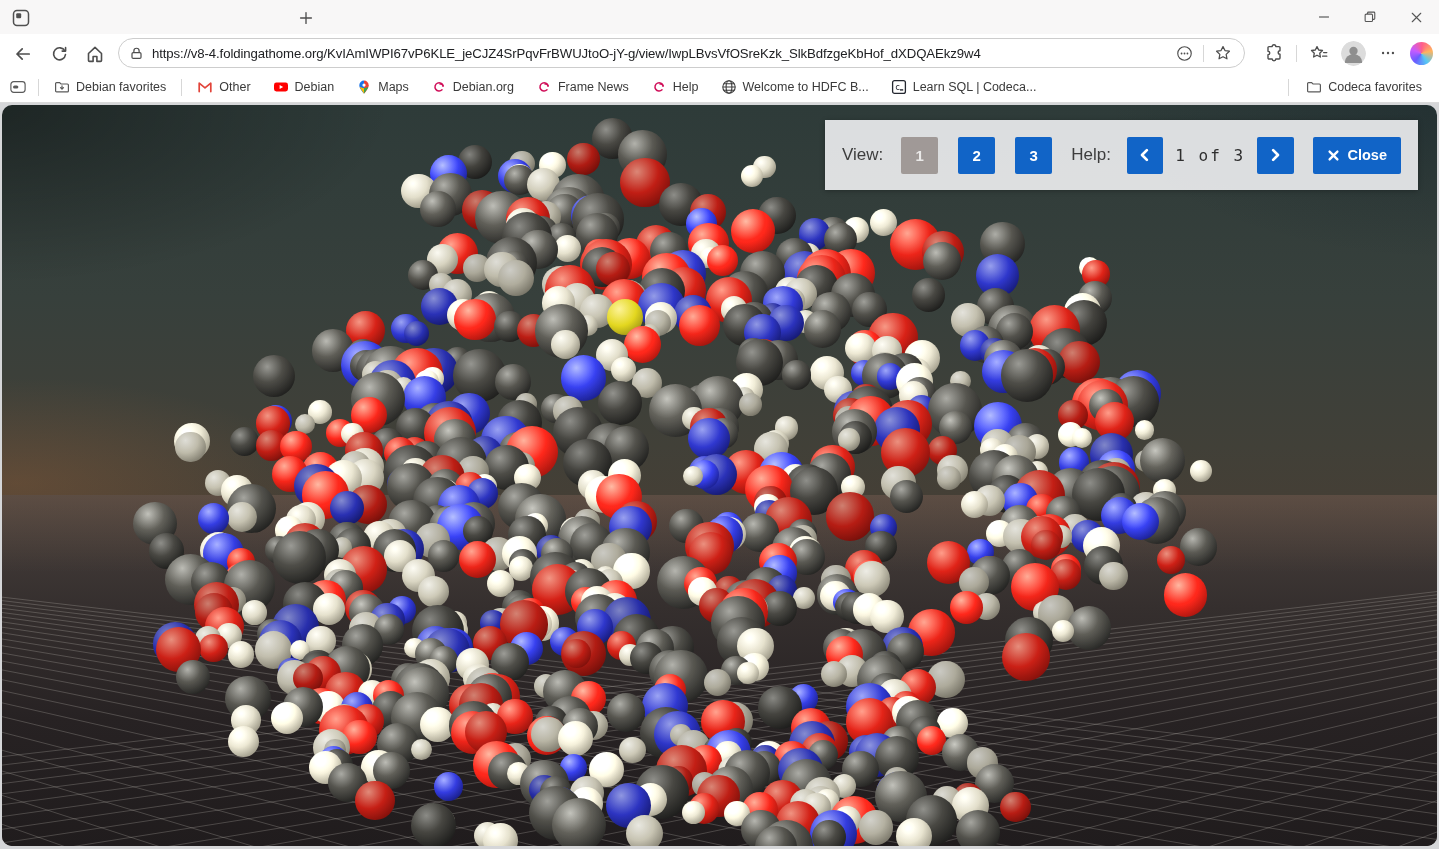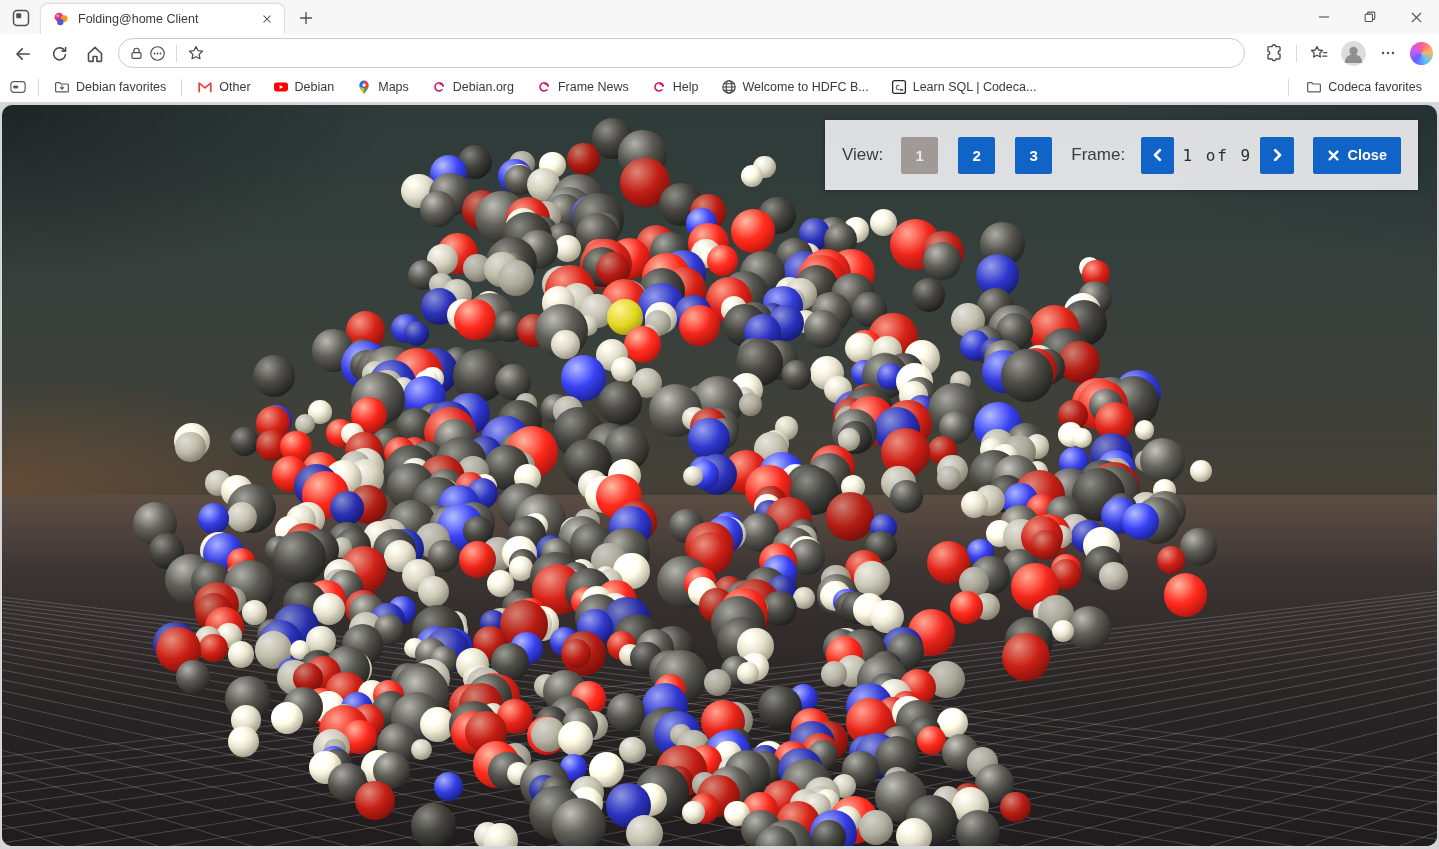--- a/index.html
+++ b/index.html
@@ -68,34 +68,20 @@
 </head>
 <body>
 
 <div class="titlebar">
   <div class="tab-actions">
     <svg width="20" height="20" viewBox="0 0 20 20">
         <rect x="2.5" y="2.5" width="15" height="15" rx="3.5" fill="none" stroke="#505050" stroke-width="1.5"></rect>
         <rect x="5.2" y="5.2" width="5" height="5" rx="1.2" fill="#505050"></rect>
       </svg>
   </div>
-  <div class="tab">
-    <svg class="tab-favicon" viewBox="0 0 16 16">
-        <circle cx="6" cy="6.2" r="4.4" fill="#e4357f"></circle>
-        <circle cx="11.1" cy="7.6" r="3.4" fill="#f7931e"></circle>
-        <circle cx="7.3" cy="11" r="3.2" fill="#4f5bd5"></circle>
-        <circle cx="4.7" cy="4.7" r="1.4" fill="#ff9ecb"></circle>
-      </svg>
-    <span class="tab-title">Folding@home Client</span>
-    <span class="tab-close">
-      <svg width="14" height="14" viewBox="0 0 20 20" stroke="#5f5f5f" stroke-width="1.5" stroke-linecap="round">
-          <path d="M5.5 5.5l9 9M14.5 5.5l-9 9"></path>
-        </svg>
-    </span>
-  </div>
   <div class="newtab-btn">
     <svg width="18" height="18" viewBox="0 0 20 20" stroke="#4e4e4e" stroke-width="1.5" stroke-linecap="round">
         <path d="M10 4v12M4 10h12"></path>
       </svg>
   </div>
   <div class="win-controls">
     <div class="win-btn">
         <svg width="18" height="18" viewBox="0 0 20 20" stroke="#565656" stroke-width="1.3">
           <path d="M4.5 10h11"></path>
         </svg>
@@ -129,20 +115,21 @@
   <div class="nav-ic" style="left:82px;">
     <svg width="20" height="20" viewBox="0 0 20 20" fill="none" stroke="#4e4e4e" stroke-width="1.6" stroke-linejoin="round">
         <path d="M3.5 9.5L10 3.4l6.5 6.1v6.9a1 1 0 0 1-1 1h-3.6v-4.9h-3.8v4.9H4.5a1 1 0 0 1-1-1z"></path>
       </svg>
   </div>
   <div class="urlbar">
     <svg width="15" height="15" viewBox="0 0 16 16" fill="none" stroke="#4e4e4e" stroke-width="1.3">
         <rect x="3.2" y="7" width="9.6" height="6.3" rx="1.3"></rect>
         <path d="M5.2 7V5.2a2.8 2.8 0 0 1 5.6 0V7"></path>
       </svg>
+    <span class="url-text">https://v8-4.foldingathome.org/KvIAmIWPI67vP6KLE_jeCJZ4SrPqvFrBWUJtoO-jY-g/view/IwpLBvsVfOSreKzk_SlkBdfzgeKbHof_dXDQAEkz9w4</span>
     <span class="url-right">
       <span class="round-ic">
           <svg width="19" height="19" viewBox="0 0 20 20" fill="none" stroke="#4e4e4e" stroke-width="1.2">
             <circle cx="10" cy="10" r="7.1"></circle>
             <circle cx="6.9" cy="10" r=".95" fill="#4e4e4e" stroke="none"></circle>
             <circle cx="10" cy="10" r=".95" fill="#4e4e4e" stroke="none"></circle>
             <circle cx="13.1" cy="10" r=".95" fill="#4e4e4e" stroke="none"></circle>
           </svg>
         </span>
       <span class="vdiv"></span>
@@ -1170,27 +1157,27 @@
         <div class="atom atom-S" style="left: 605px; top: 194px; width: 36px; height: 36px; z-index: 212;"></div>
       </div>
 
     <div class="viewer-toolbar">
       <span class="vt-label" style="margin-right:18px">View:</span>
       <div style="display:flex;gap:20px;margin-right:19px">
           <button class="vt-btn vt-active">1</button>
           <button class="vt-btn vt-blue">2</button>
           <button class="vt-btn vt-blue">3</button>
         </div>
-      <span class="vt-label" style="margin-right:16px">Frame:</span>
+      <span class="vt-label" style="margin-right:16px">Help:</span>
       <button class="vt-btn vt-blue">
         <svg width="18" height="18" viewBox="0 0 24 24" fill="none" stroke="#fff" stroke-width="3.6" stroke-linecap="round" stroke-linejoin="round">
             <path d="M14.5 5.5L8 12l6.5 6.5"></path>
           </svg>
       </button>
-      <span class="frame-status">1 of 9</span>
+      <span class="frame-status">1 of 3</span>
       <button class="vt-btn vt-blue">
         <svg width="18" height="18" viewBox="0 0 24 24" fill="none" stroke="#fff" stroke-width="3.6" stroke-linecap="round" stroke-linejoin="round">
             <path d="M9.5 5.5L16 12l-6.5 6.5"></path>
           </svg>
       </button>
       <button class="close-btn" style="margin-left:19px">
         <svg width="13" height="13" viewBox="0 0 20 20" stroke="#fff" stroke-width="3.6" stroke-linecap="round">
             <path d="M4 4l12 12M16 4L4 16"></path>
           </svg>
         <span>Close</span>

